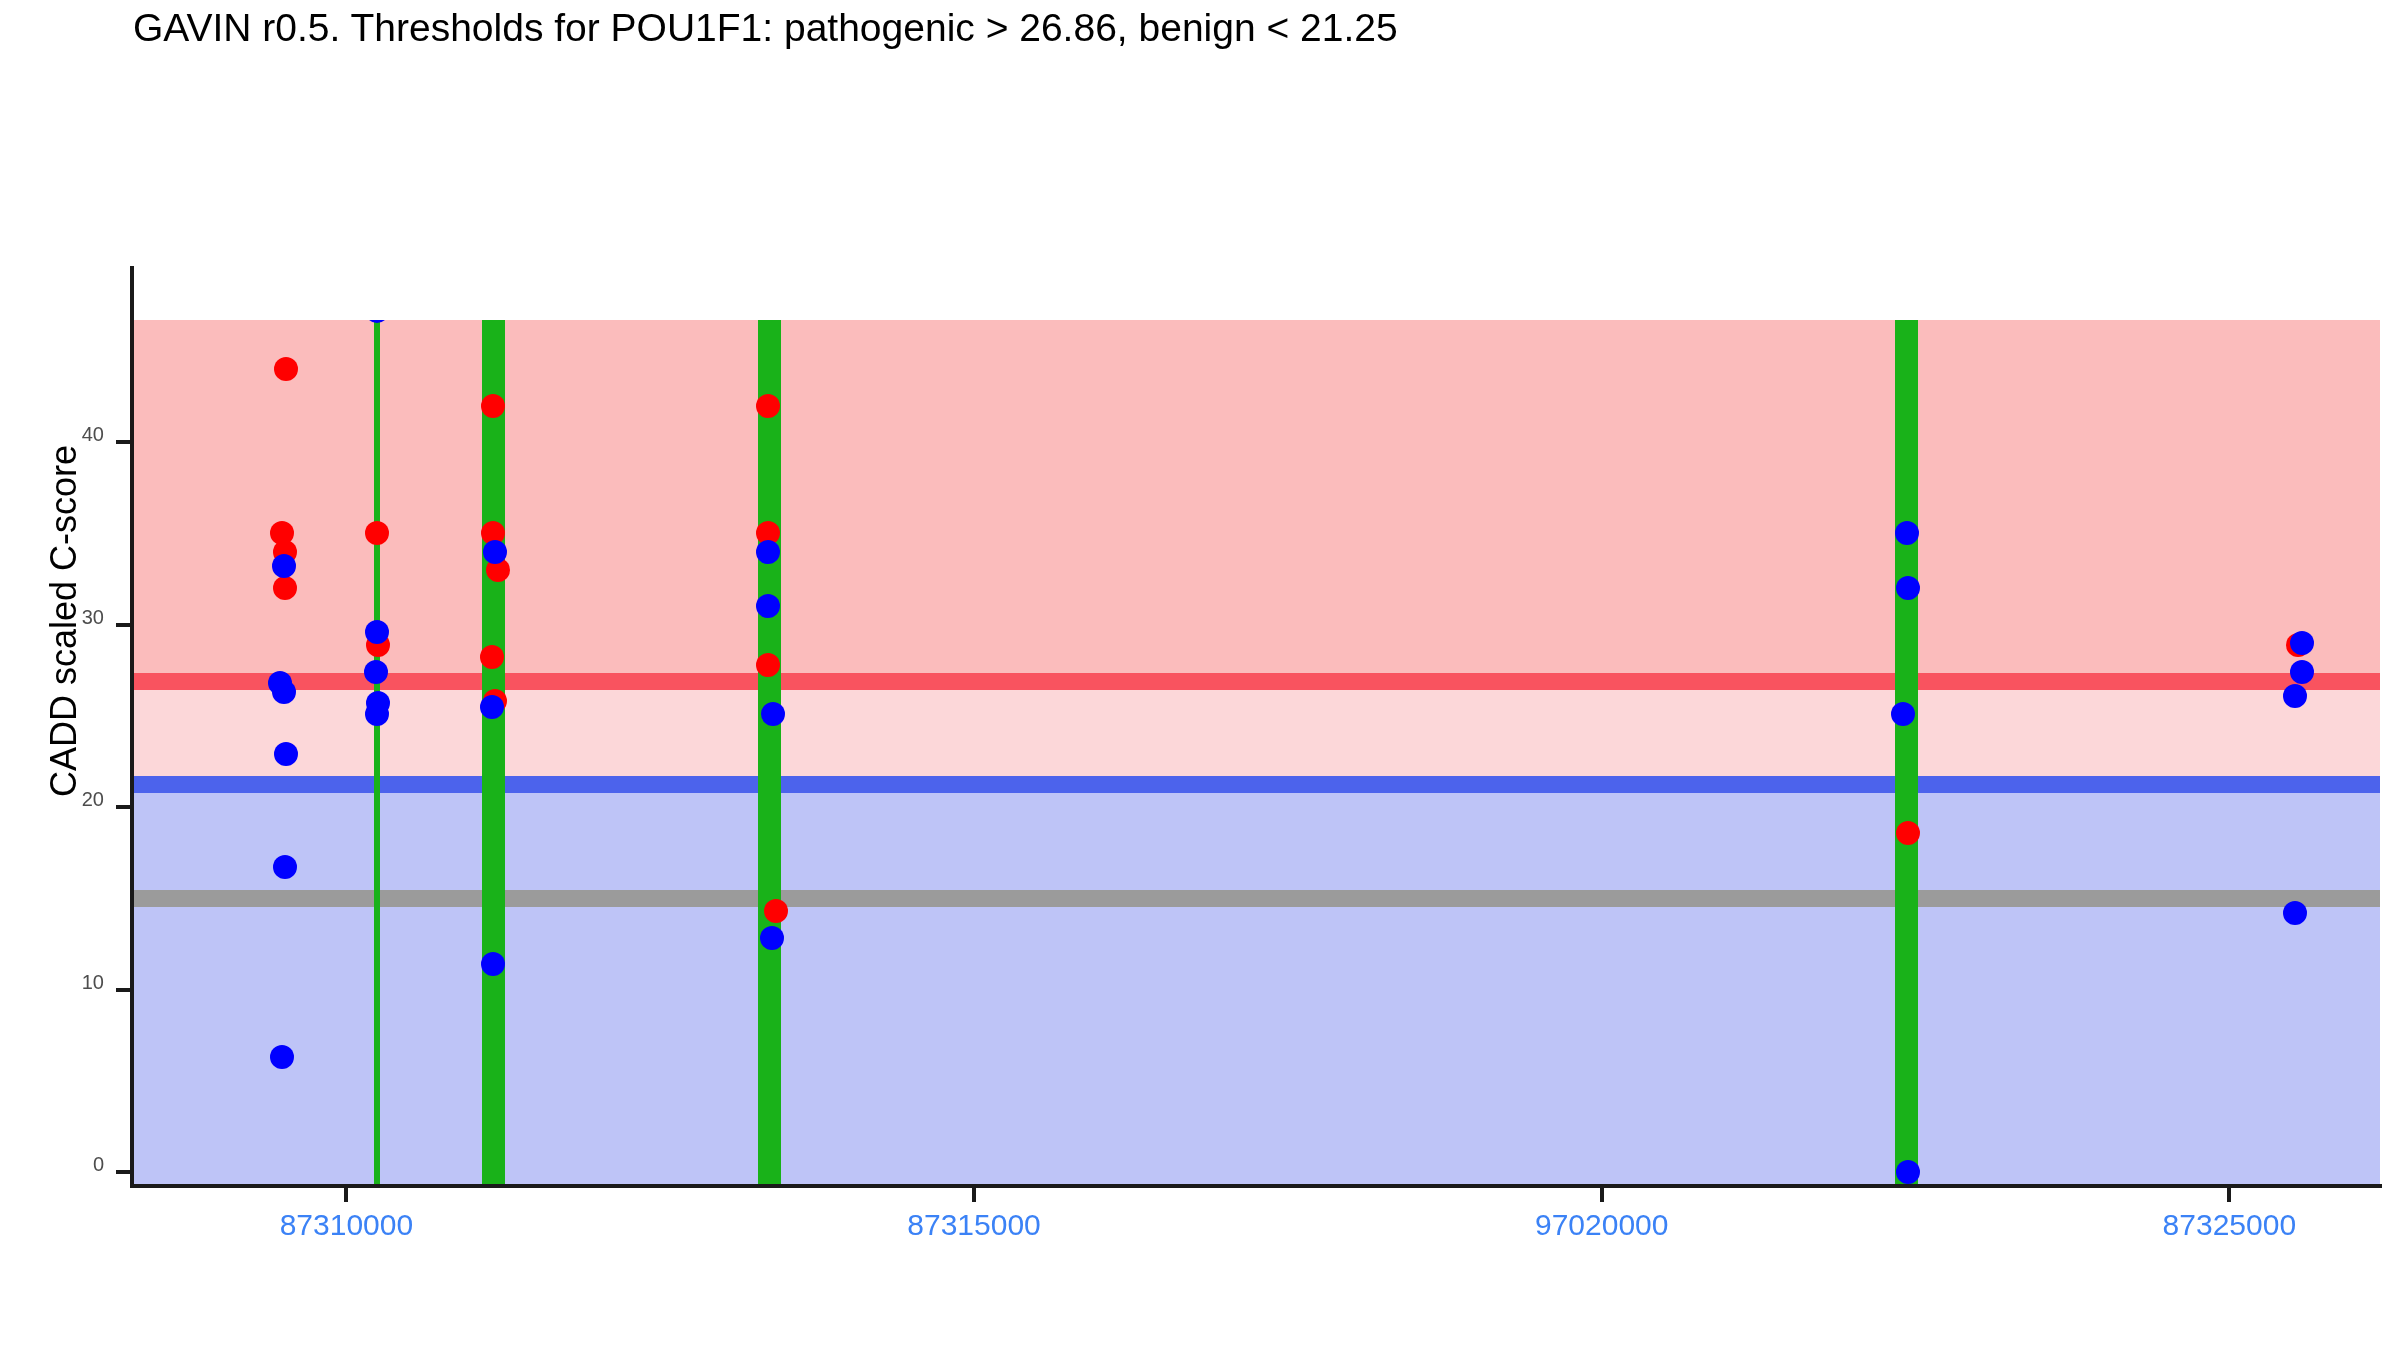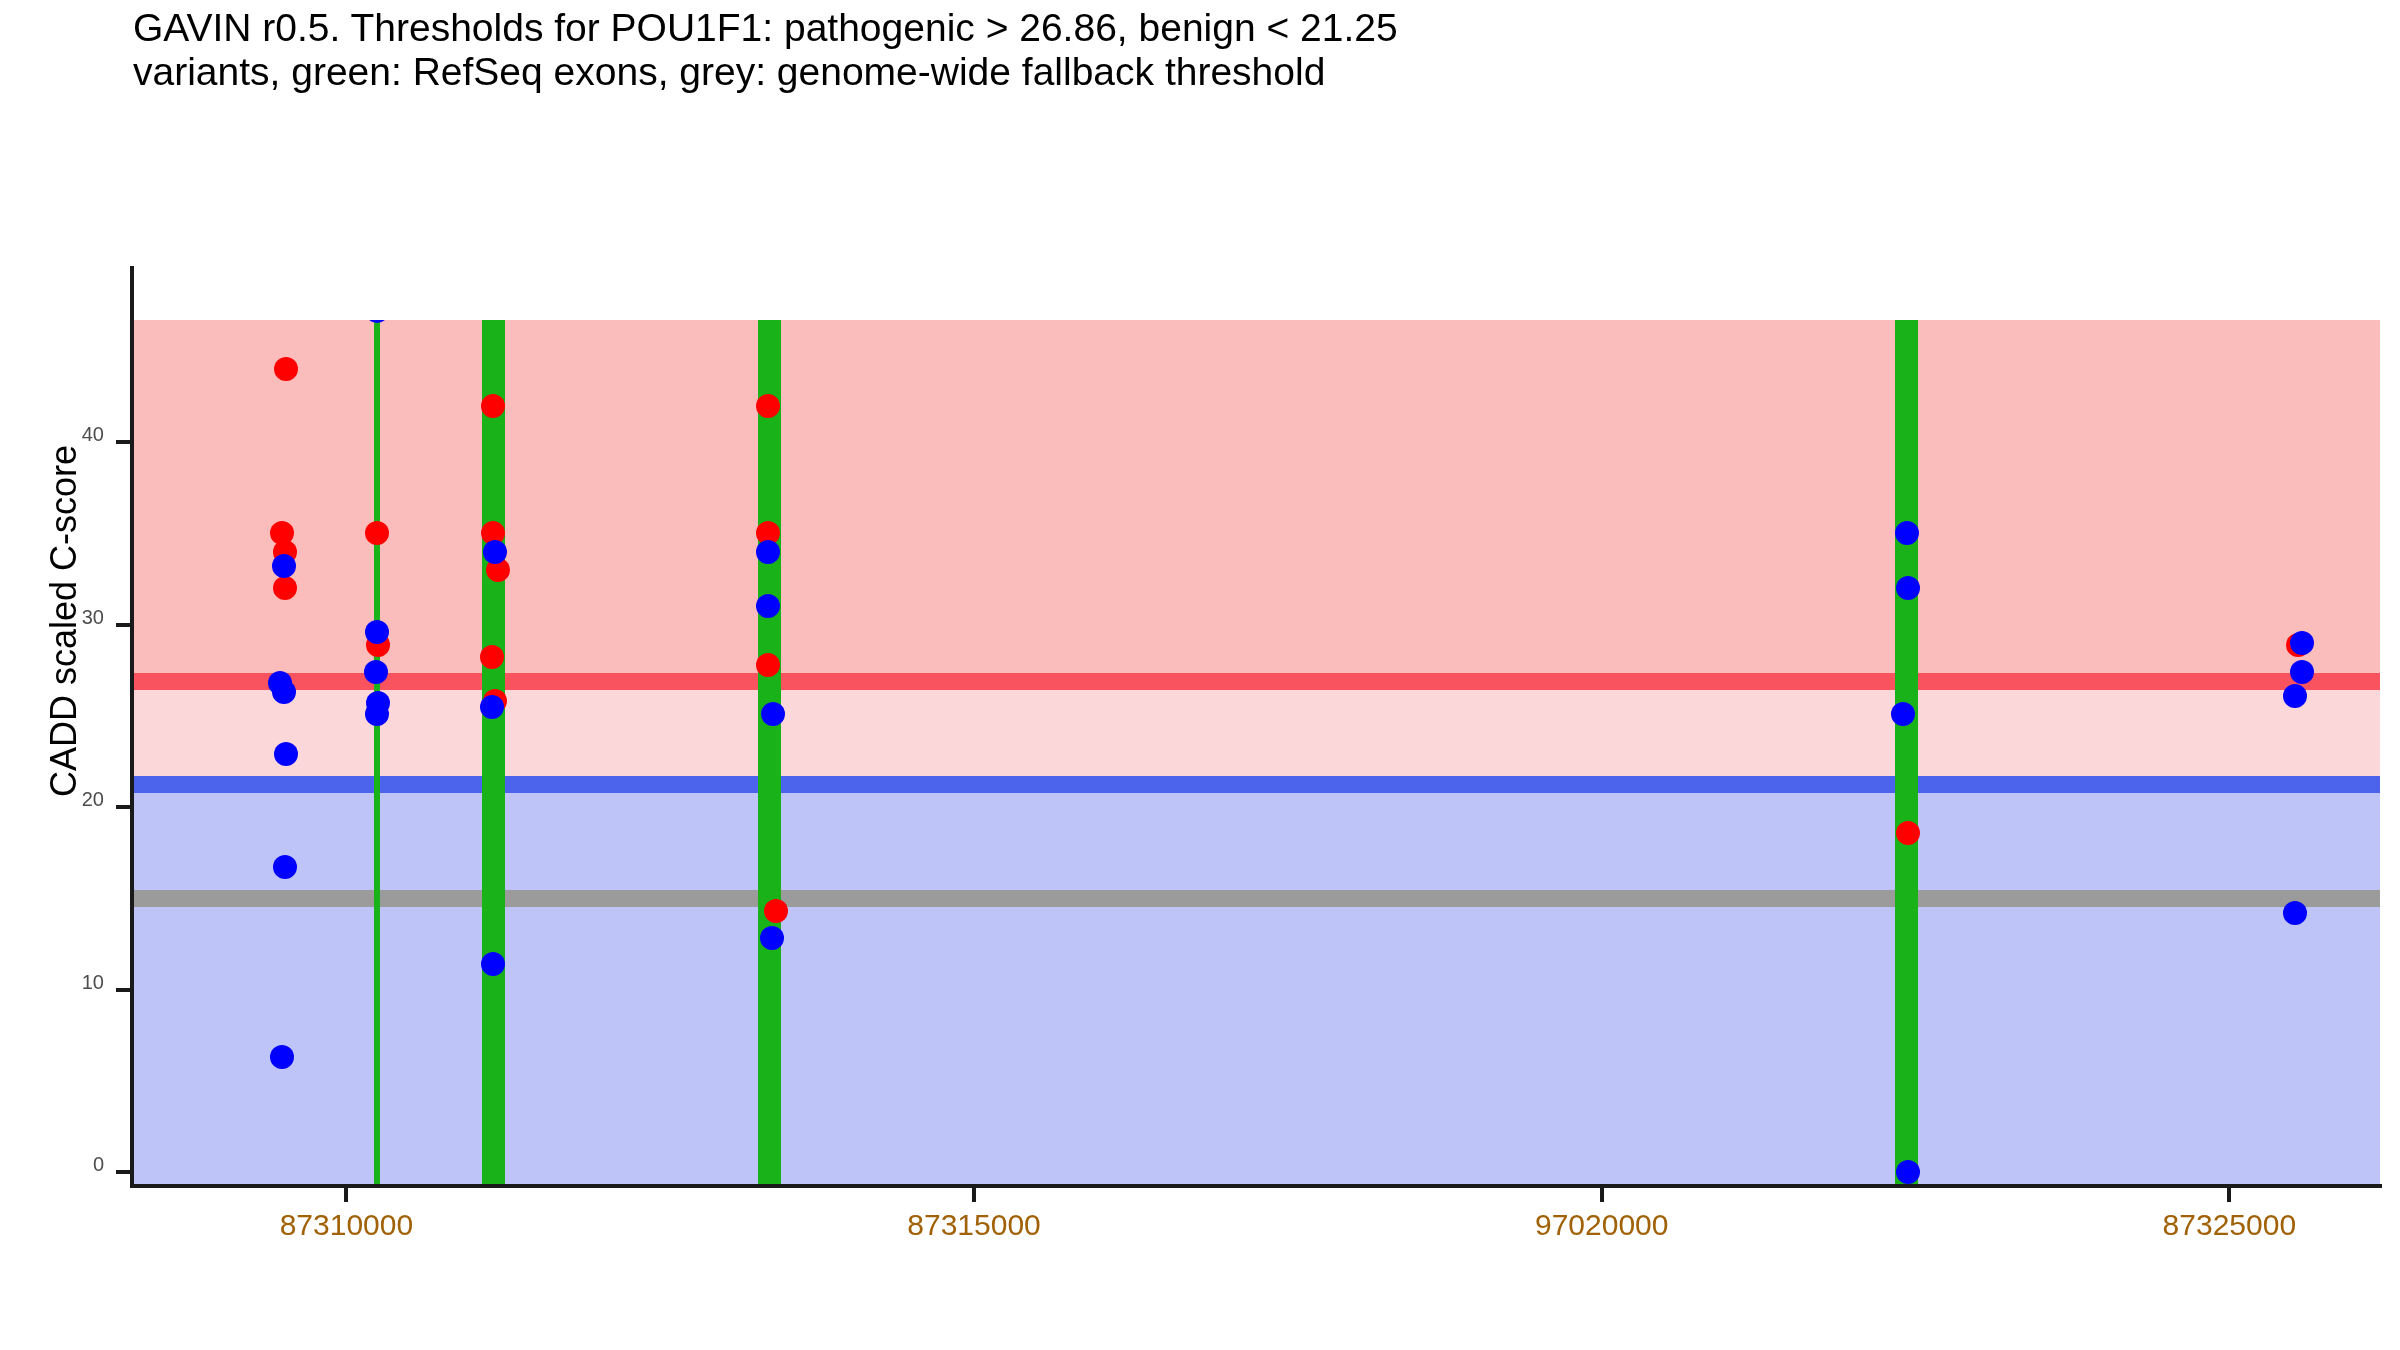--- a/index.html
+++ b/index.html
@@ -18,40 +18,39 @@
 
   .band{position:absolute;left:0;width:100%;}
 
   #axis-y-line{position:absolute;left:130px;top:266px;width:4px;height:920px;background:#1a1a1a;}
   #axis-x-line{position:absolute;left:130px;top:1184px;width:2252px;height:4px;background:#1a1a1a;}
 
   .ytick-mark{position:absolute;width:14px;height:4px;background:#1a1a1a;left:116px;}
   .ylab{position:absolute;text-align:right;font-size:20px;color:#4d4d4d;width:90px;left:14px;}
 
   .xtick-mark{position:absolute;top:1188px;width:4px;height:14px;background:#1a1a1a;}
-  .xlab{position:absolute;top:1208px;font-size:30px;color:#a16207;width:260px;text-align:center;}
+  .xlab{position:absolute;top:1208px;font-size:30px;color:#3b82f6;width:260px;text-align:center;}
 
   #ylabel{position:absolute;left:-276px;top:600px;width:680px;text-align:center;
       transform:rotate(-90deg);font-size:36px;color:#000;}
   #xlabel{position:absolute;left:133px;top:1276px;width:2247px;text-align:center;font-size:36px;color:#000;}
 
   
   .exon{position:absolute;top:0;height:866px;background:#19b219;}
   .pt{position:absolute;width:24px;height:24px;border-radius:50%;margin-left:-12px;margin-top:-12px;}
   .pt.red{background:#ff0000;}
   .pt.blue{background:#0000ff;}
 </style>
 </head>
 <body>
 
 <div id="figure">
 
   <div id="title-block">
     <div>GAVIN r0.5. Thresholds for POU1F1: pathogenic &gt; 26.86, benign &lt; 21.25</div>
-    <div>variants, green: RefSeq exons, grey: genome-wide fallback threshold</div>
   </div>
 
   <div id="plot-panel">
     <div id="bands-layer">
         <div class="band" style="top: 0px; height: 353.305px; background: rgb(251, 188, 188);"></div>
         <div class="band" style="top: 353.305px; height: 17px; background: rgb(249, 83, 95);"></div>
         <div class="band" style="top: 370.305px; height: 85.3825px; background: rgb(252, 215, 217);"></div>
         <div class="band" style="top: 455.688px; height: 17px; background: rgb(76, 99, 236);"></div>
         <div class="band" style="top: 472.688px; height: 97.0625px; background: rgb(190, 196, 247);"></div>
         <div class="band" style="top: 569.75px; height: 17px; background: rgb(155, 155, 155);"></div>

